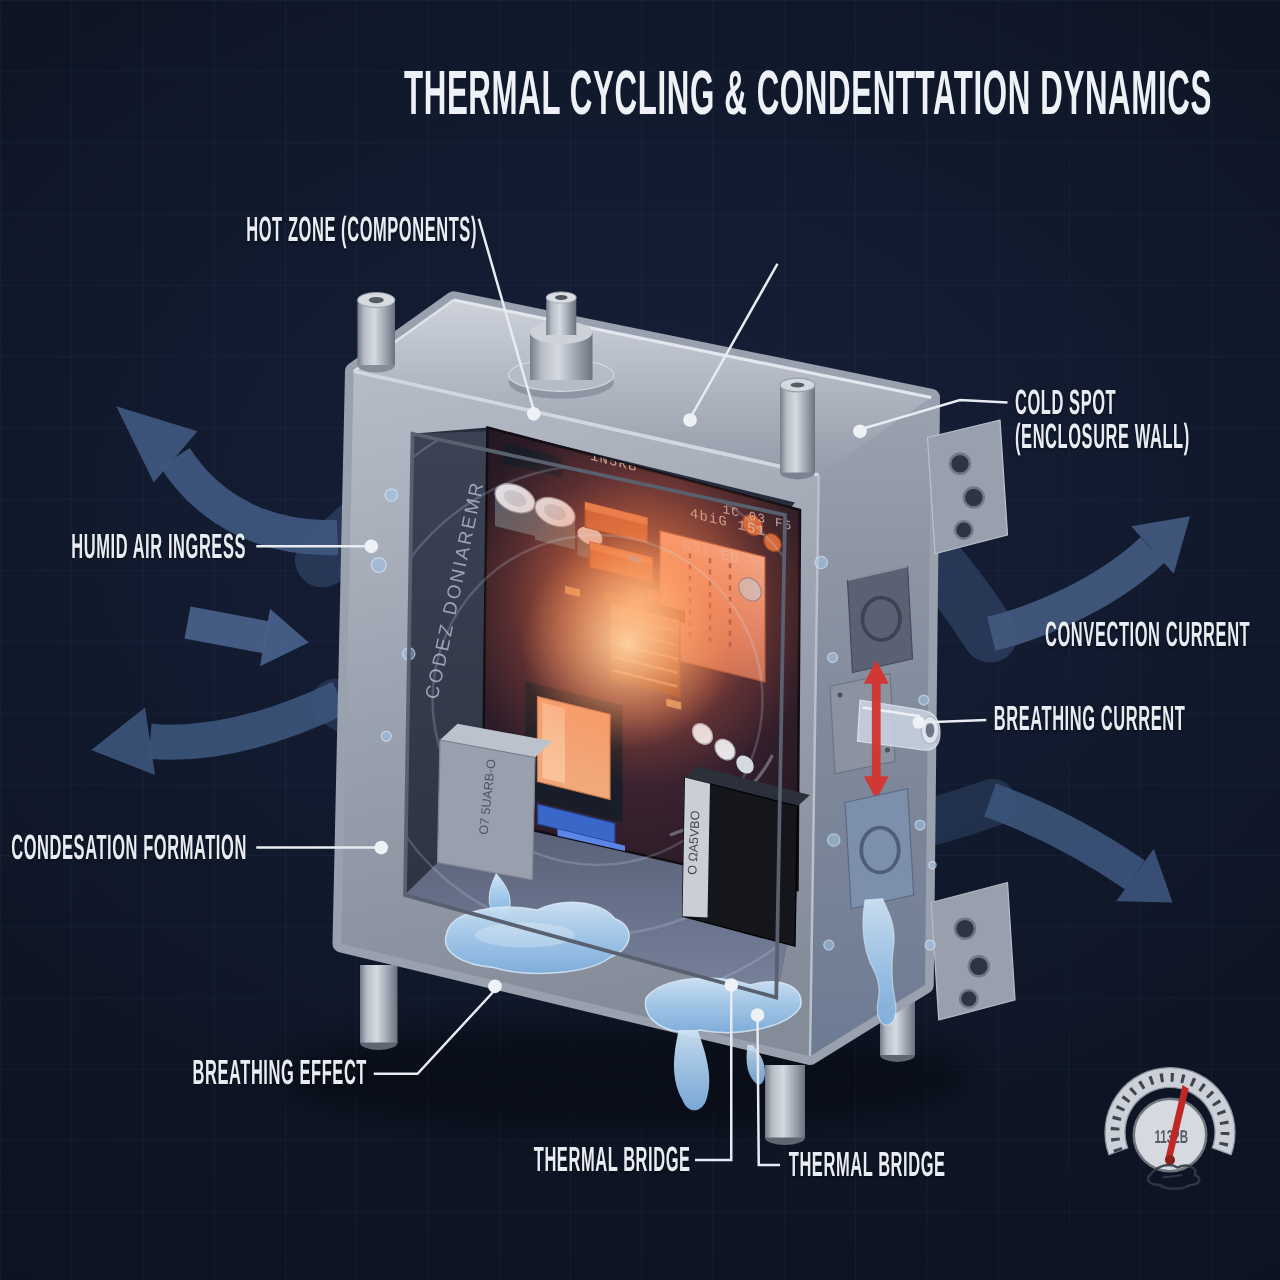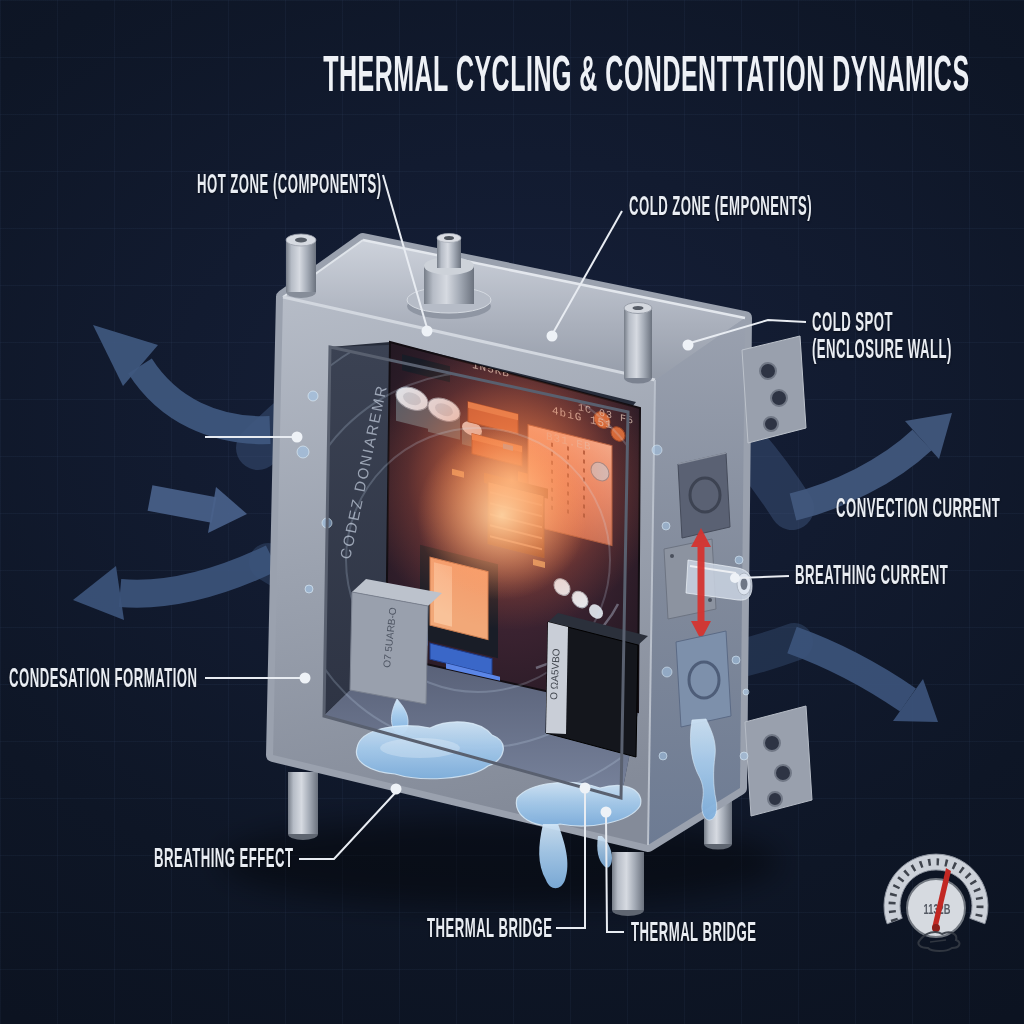--- a/index.html
+++ b/index.html
@@ -393,22 +393,22 @@
     <path d="M -4 22 L 10 -38 L 15 -35 L 1 24 Z" fill="#c22823"></path>
     <circle cx="0" cy="22" r="4" fill="#8c1f1b"></circle>
     <path d="M -16 34 C -10 26 0 24 6 28 C 14 24 22 28 20 34 C 26 36 24 42 16 42 C 10 46 -4 46 -8 42 C -16 42 -20 38 -16 34 Z" stroke="#343a44" stroke-width="2" fill="none" opacity=".9"></path>
     <line x1="-6" y1="36" x2="10" y2="34" stroke="#343a44" stroke-width="1.5" opacity=".9"></line>
   </g>
 </svg>
 
 <div class="title"><span class="cond-t">THERMAL CYCLING &amp; CONDENTTATION DYNAMICS</span></div>
 
 <div class="lbl" style="left:197px;top:170px"><span class="cond">HOT ZONE (COMPONENTS)</span></div>
-<div class="lbl" style="left:629px;top:192px"><span class="cond">COLD ZONE (EMPONENTS)</span></div>
 <div class="lbl" style="left:812px;top:308px"><span class="cond">COLD SPOT</span><br><span class="cond">(ENCLOSURE WALL)</span></div>
+<div class="lbl" style="left:57px;top:423px"><span class="cond">HUMID AIR INGRESS</span></div>
 <div class="lbl" style="left:836px;top:494px"><span class="cond">CONVECTION CURRENT</span></div>
 <div class="lbl" style="left:795px;top:561px"><span class="cond">BREATHING CURRENT</span></div>
 <div class="lbl" style="left:154px;top:844px"><span class="cond">BREATHING EFFECT</span></div>
 <div class="lbl" style="left:9px;top:664px"><span class="cond">CONDESATION FORMATION</span></div>
 <div class="lbl" style="left:427px;top:914px"><span class="cond">THERMAL BRIDGE</span></div>
 <div class="lbl" style="left:631px;top:918px"><span class="cond">THERMAL BRIDGE</span></div>
 
 </div>
 
 </body></html>

